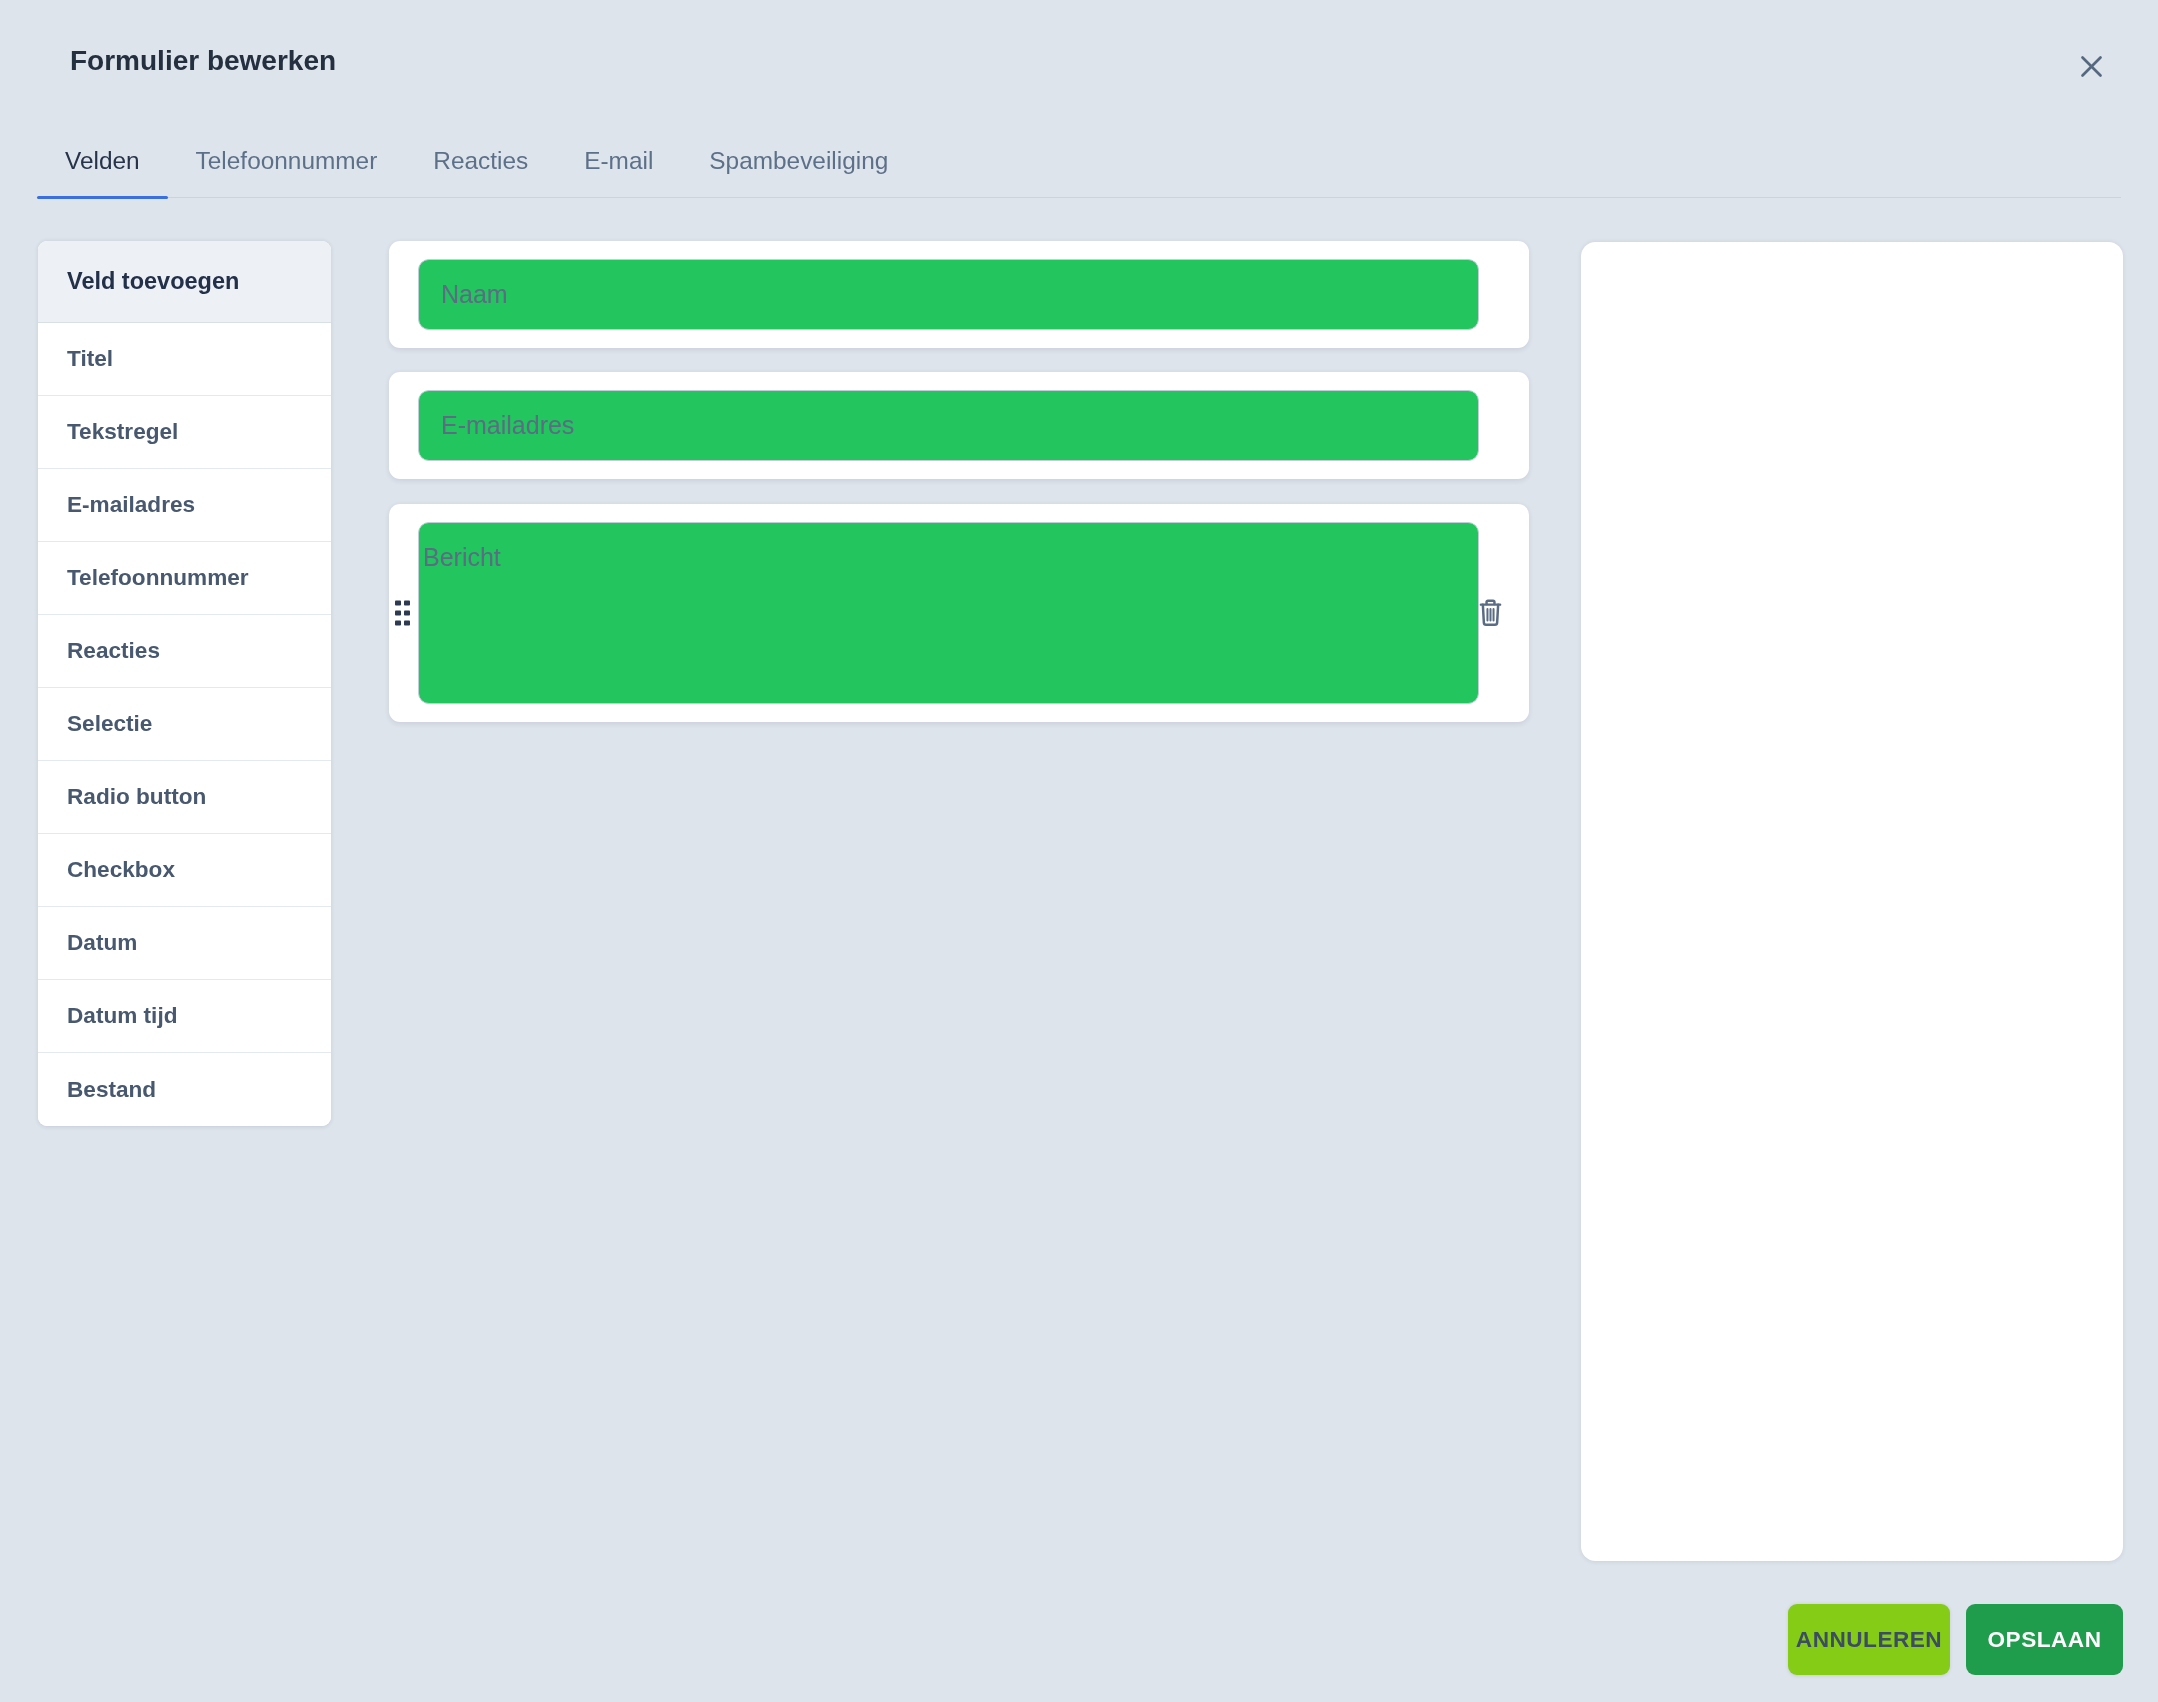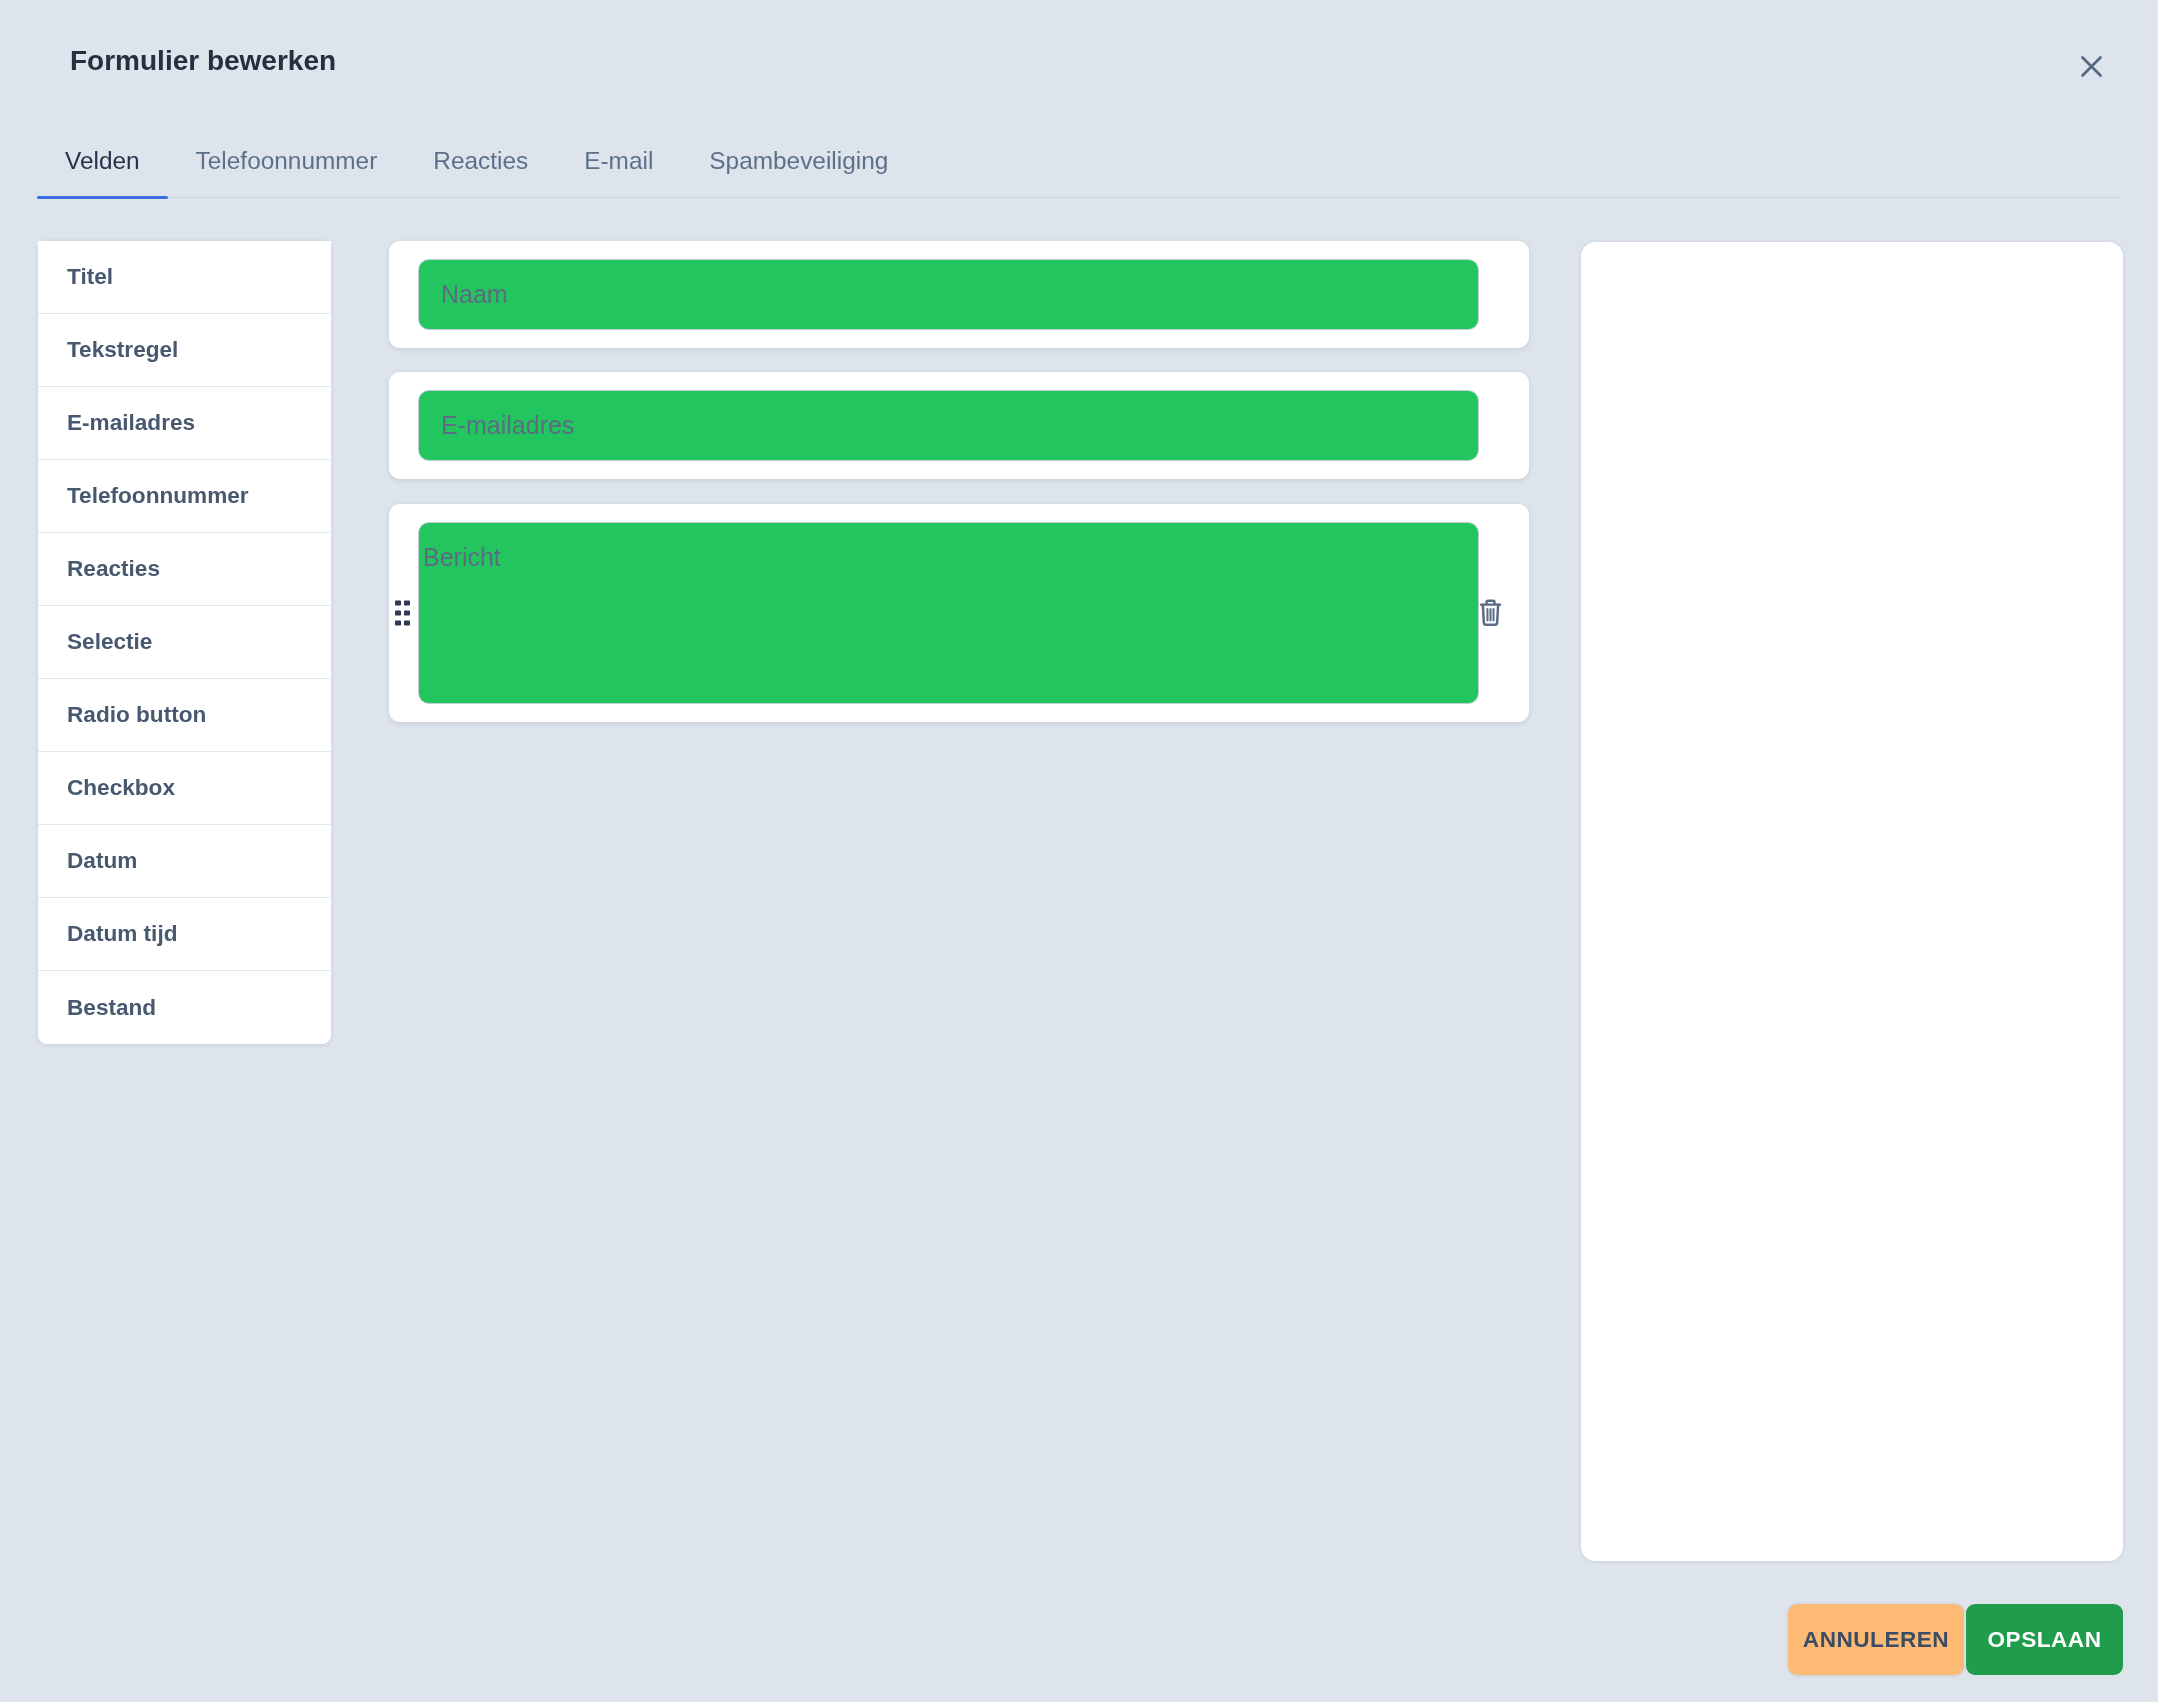--- a/index.html
+++ b/index.html
@@ -104,22 +104,22 @@
 
   
   .btn {
     position:absolute; top:1604px; height:71px;
     border:none; border-radius:9px;
     font-family:"Liberation Sans", sans-serif;
     font-size:22.6px; font-weight:700; letter-spacing:0.5px;
     cursor:pointer;
   }
   .btn-cancel {
-    left:1788px; width:176px;
-    background:#fdba74; color:#3c4c62;
+    left:1788px; width:162px;
+    background:#84cc16; color:#3c4c62;
     box-shadow:0 0.9px 3.6px rgba(25,39,61,0.12);
   }
   .btn-save {
     left:1966px; width:157px;
     background:#1f9d4d; color:#ffffff;
   }
 </style>
 </head>
 <body>
 
@@ -134,20 +134,21 @@
 
 <div class="tabs-row" id="tabs-row">
     <div class="tab active">Velden</div>
     <div class="tab">Telefoonnummer</div>
     <div class="tab">Reacties</div>
     <div class="tab">E-mail</div>
     <div class="tab">Spambeveiliging</div>
   </div>
 
 <div class="sidebar">
+  <div class="sidebar-header">Veld toevoegen</div>
   <div id="sidebar-list">
       <div class="sidebar-item">Titel</div>
       <div class="sidebar-item">Tekstregel</div>
       <div class="sidebar-item">E-mailadres</div>
       <div class="sidebar-item">Telefoonnummer</div>
       <div class="sidebar-item">Reacties</div>
       <div class="sidebar-item">Selectie</div>
       <div class="sidebar-item">Radio button</div>
       <div class="sidebar-item">Checkbox</div>
       <div class="sidebar-item">Datum</div>

